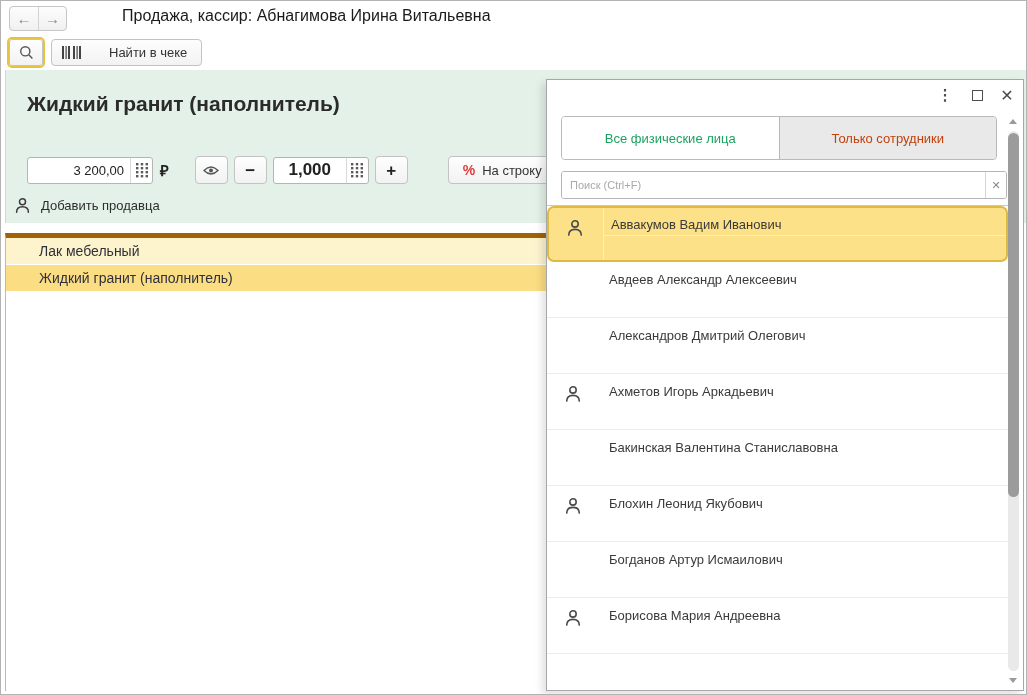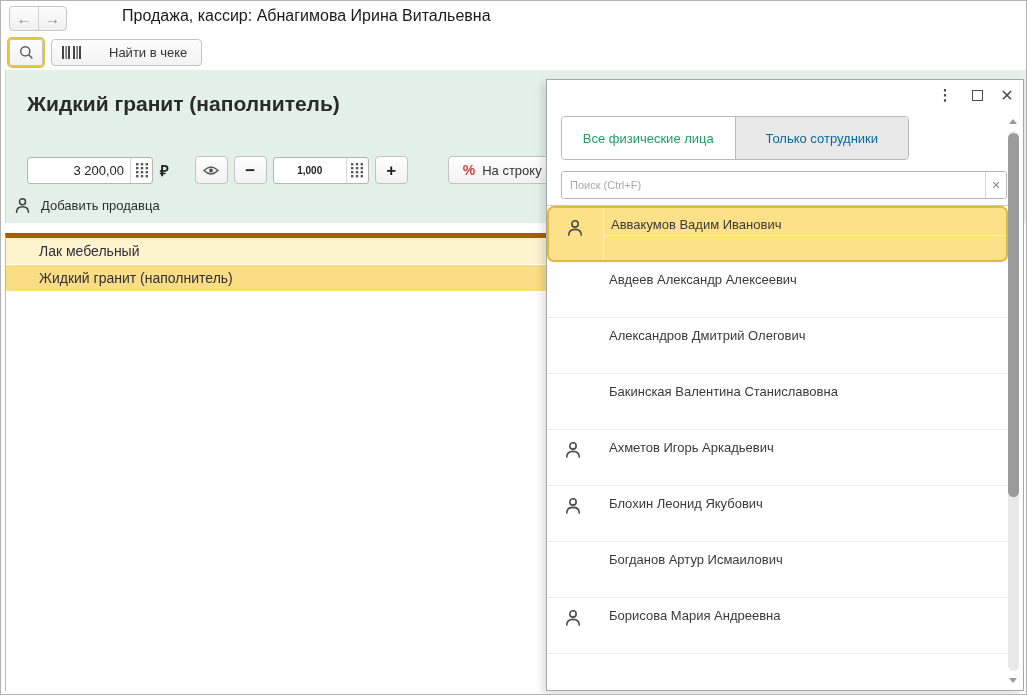--- a/index.html
+++ b/index.html
@@ -21,21 +21,21 @@
 
   
   .green-panel { position:absolute; left:4px; top:69px; width:1022px; height:153px; background:#e3f1e8; border-left:1px solid #c9ddd1; }
   .product-title { position:absolute; left:21px; top:22px; font-size:21px; font-weight:bold; color:#2b2b2b; }
   .controls { position:absolute; left:21px; top:86px; height:28px; display:flex; align-items:center; }
   .field { display:flex; align-items:stretch; background:#fff; border:1px solid #b5b5b5; border-radius:3px; height:27px; overflow:hidden; }
   .field .val { display:flex; align-items:center; padding:0 6px; color:#222; }
   .price-field { width:126px; }
   .price-field .val { flex:1; justify-content:flex-end; font-size:13px; }
   .qty-field { width:96px; }
-  .qty-field .val { flex:1; justify-content:center; font-size:10px; font-weight:bold;text-align:right; }
+  .qty-field .val { flex:1; justify-content:center; font-size:17px; font-weight:bold;text-align:right; }
   .keypad-cell { display:flex; align-items:center; justify-content:center; width:22px; border-left:1px solid #d9d9d9; cursor:pointer; }
   .rub { font-size:15px; font-weight:bold; color:#222; margin:0 0 0 7px; }
   .sq-btn { width:33px; height:28px; margin-left:6px; }
   .gap-l { margin-left:26px; }
   .discount-btn { height:28px; margin-left:40px; padding:0 14px; }
   .pct { color:#e03c3c; font-weight:bold; font-size:14px; }
   .minus-glyph,.plus-glyph { font-size:17px; font-weight:bold; color:#222; line-height:1; }
   .add-seller { position:absolute; left:8px; top:127px; display:flex; align-items:center; gap:10px; font-size:13px; color:#2e2e2e; cursor:pointer; }
 
   
@@ -46,22 +46,22 @@
 
   
   .popup { position:absolute; left:545px; top:78px; width:478px; height:612px; background:#fff; border:1px solid #a7a7a7; box-shadow:-4px 4px 8px rgba(0,0,0,.12); }
   .popup-titlebar { position:absolute; left:0; top:0; width:100%; height:30px; background:#fff; }
   .win-ctl { position:absolute; top:5px; width:20px; height:20px; display:flex; align-items:center; justify-content:center; color:#4d4d4d; cursor:pointer; }
   .ctl-menu { right:68px; font-size:15px; font-weight:bold; letter-spacing:0; }
   .ctl-max { right:36px; }
   .ctl-max .boxglyph { width:11px; height:11px; border:1.5px solid #4d4d4d; display:block; }
   .ctl-close { right:6px; font-size:16px; }
 
-  .tabs { position:absolute; left:14px; top:36px; width:348px; height:44px; display:flex; border:1px solid #b9b9b9; border-radius:4px; overflow:hidden; background:#e9e9e9; }
-  .tab { flex:1; display:flex; align-items:center; justify-content:center; font-size:13px; color:#0369a1; background:#e9e9e9; cursor:pointer; }
+  .tabs { position:absolute; left:14px; top:36px; width:436px; height:44px; display:flex; border:1px solid #b9b9b9; border-radius:4px; overflow:hidden; background:#e9e9e9; }
+  .tab { flex:1; display:flex; align-items:center; justify-content:center; font-size:13px; color:#c2410c; background:#e9e9e9; cursor:pointer; }
   .tab.active { background:#fff; color:#1da161; }
   .tab + .tab { border-left:1px solid #b9b9b9; }
 
   .search-group { position:absolute; left:14px; top:91px; width:446px; height:28px; display:flex; border:1px solid #b5b5b5; border-radius:3px; overflow:hidden; background:#fff; }
   .search-input { flex:1; border:none; outline:none; padding:0 8px; font-size:11px; color:#333; font-family:"Liberation Sans", sans-serif; }
   .search-input::placeholder { color:#a9a9a9; }
   .clear-btn { width:21px; border:none; border-left:1px solid #d5d5d5; background:#fff; color:#8a8a8a; font-size:11px; cursor:pointer; }
 
   .people-list { position:absolute; left:0; top:125px; width:461px; height:487px; border-top:1px solid #c9c9c9; overflow:hidden; }
   .p-row { position:relative; height:56px; border-bottom:1px solid #ececec; background:#fff; cursor:pointer; }
@@ -231,30 +231,30 @@
           </span>
         <span class="p-name">Аввакумов Вадим Иванович</span>
       </div>
       <div class="p-row">
         <span class="p-name">Авдеев Александр Алексеевич</span>
       </div>
       <div class="p-row">
         <span class="p-name">Александров Дмитрий Олегович</span>
       </div>
       <div class="p-row">
+        <span class="p-icon">
+            <svg width="18" height="18" viewBox="0 0 17 17">
+              <circle cx="8.5" cy="4.7" r="3" fill="none" stroke="#4a4a4a" stroke-width="1.5"></circle>
+              <path d="M2.6 15.2 C2.6 11.4 5.3 9.8 8.5 9.8 C11.7 9.8 14.4 11.4 14.4 15.2" fill="none" stroke="#4a4a4a" stroke-width="1.5" stroke-linecap="round"></path>
+            </svg>
+          </span>
+        <span class="p-name">Ахметов Игорь Аркадьевич</span>
+      </div>
+      <div class="p-row">
         <span class="p-name">Бакинская Валентина Станиславовна</span>
-      </div>
-      <div class="p-row">
-        <span class="p-icon">
-            <svg width="18" height="18" viewBox="0 0 17 17">
-              <circle cx="8.5" cy="4.7" r="3" fill="none" stroke="#4a4a4a" stroke-width="1.5"></circle>
-              <path d="M2.6 15.2 C2.6 11.4 5.3 9.8 8.5 9.8 C11.7 9.8 14.4 11.4 14.4 15.2" fill="none" stroke="#4a4a4a" stroke-width="1.5" stroke-linecap="round"></path>
-            </svg>
-          </span>
-        <span class="p-name">Ахметов Игорь Аркадьевич</span>
       </div>
       <div class="p-row">
         <span class="p-icon">
             <svg width="18" height="18" viewBox="0 0 17 17">
               <circle cx="8.5" cy="4.7" r="3" fill="none" stroke="#4a4a4a" stroke-width="1.5"></circle>
               <path d="M2.6 15.2 C2.6 11.4 5.3 9.8 8.5 9.8 C11.7 9.8 14.4 11.4 14.4 15.2" fill="none" stroke="#4a4a4a" stroke-width="1.5" stroke-linecap="round"></path>
             </svg>
           </span>
         <span class="p-name">Блохин Леонид Якубович</span>
       </div>

